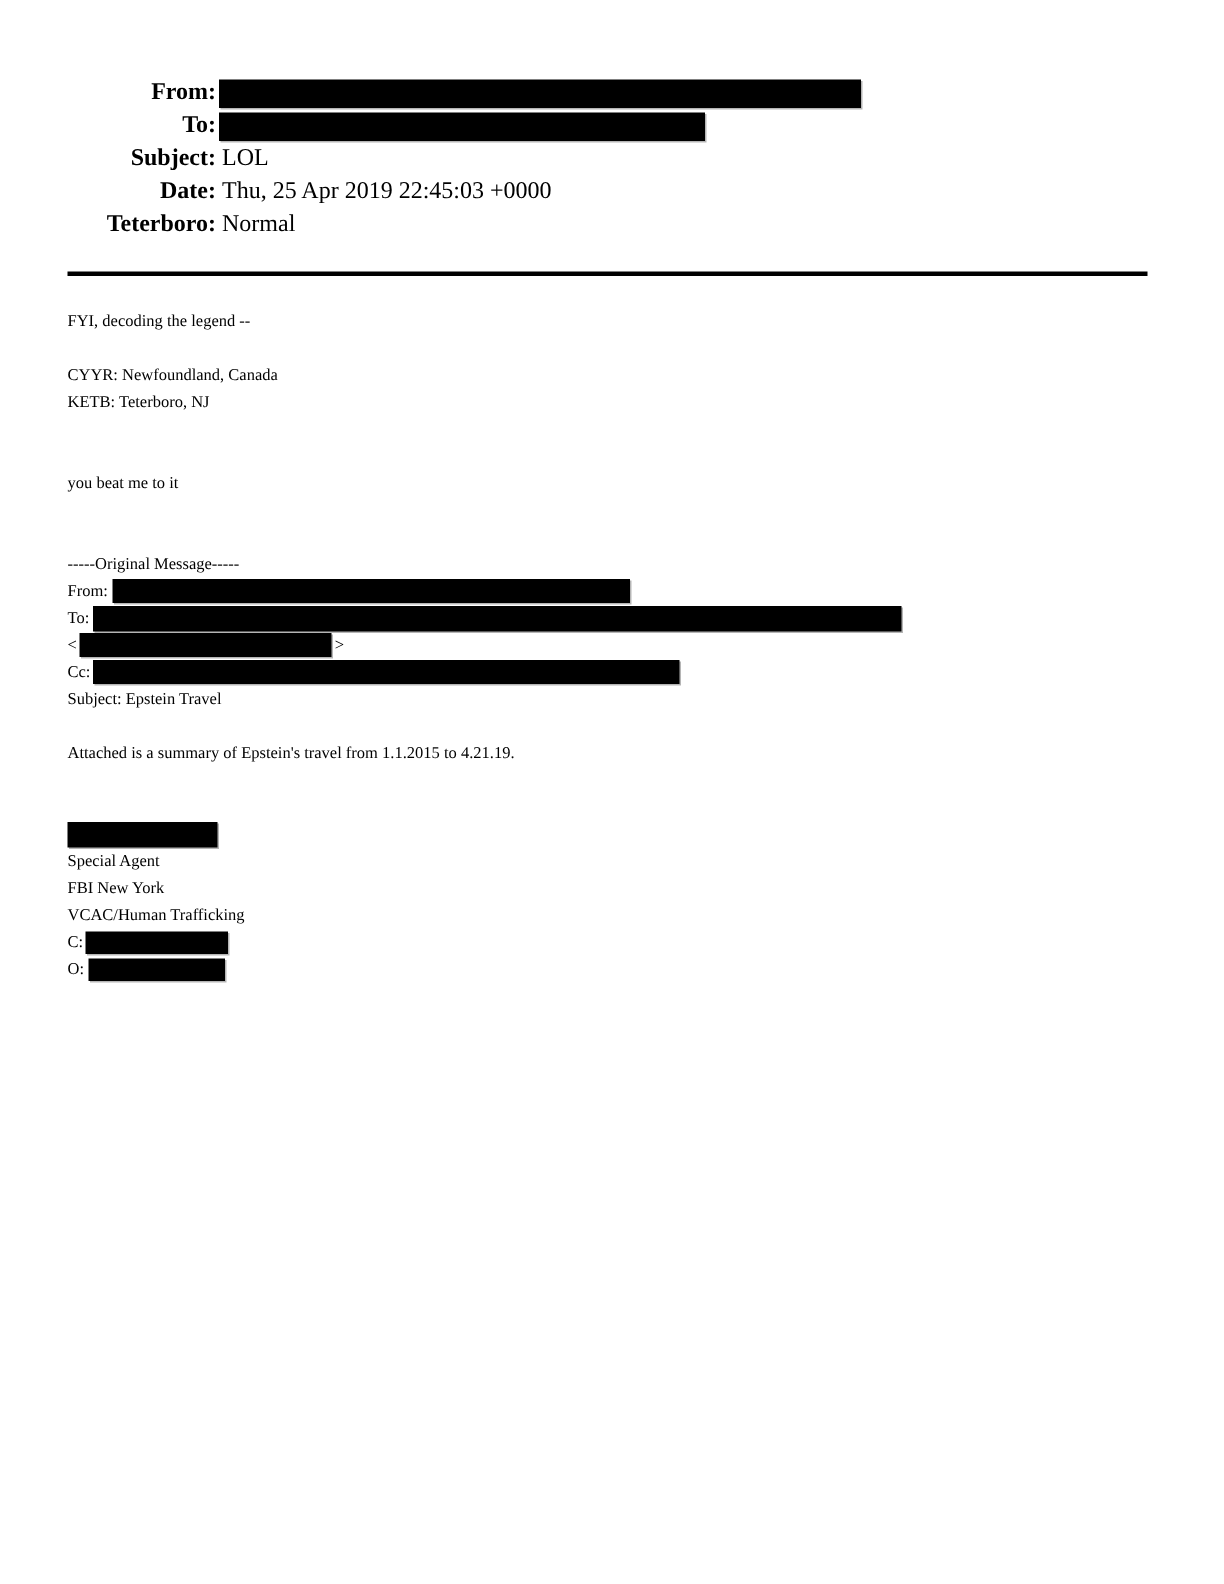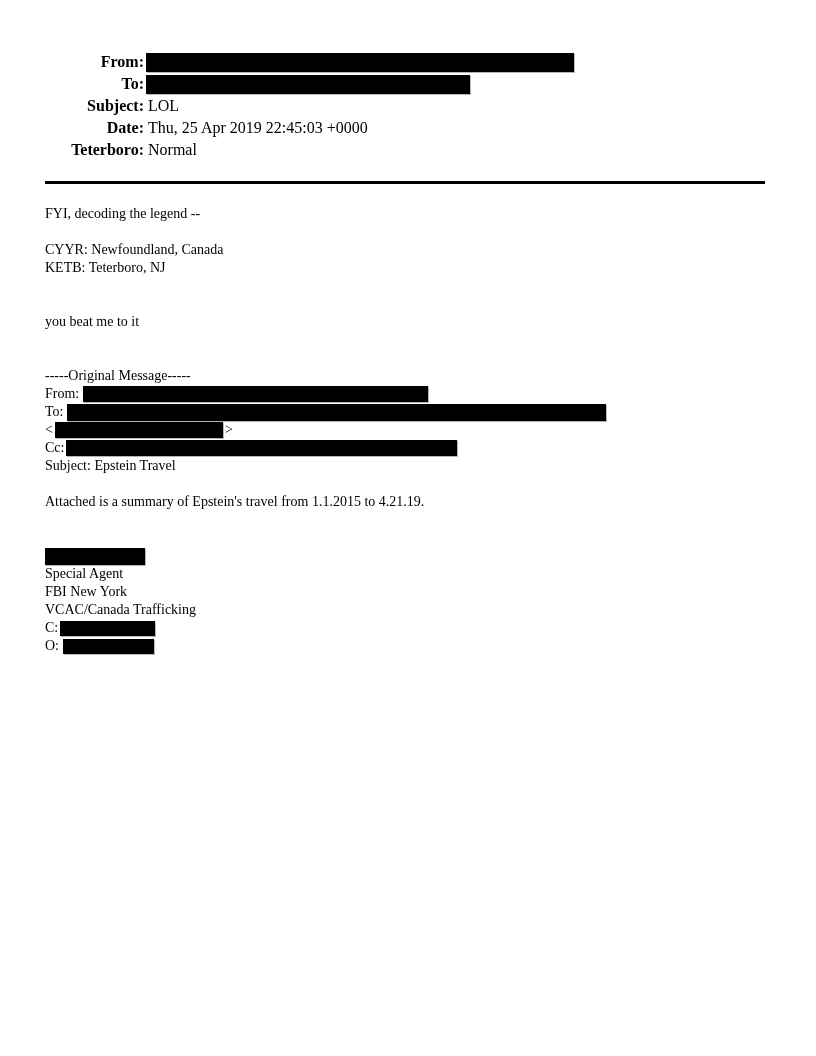--- a/index.html
+++ b/index.html
@@ -15,21 +15,21 @@
 
   
   .hdr { position: absolute; left: 0; top: 51px; width: 780px; }
   .hdr-row { display: flex; align-items: center; height: 22px; font-size: 16px; line-height: 22px; }
   .hdr-label { width: 144px; text-align: right; font-weight: bold; flex: 0 0 144px; white-space: pre; }
   .hdr-value { margin-left: 4px; white-space: pre; }
 
   .divider { position: absolute; left: 45px; top: 181px; width: 720px; height: 2.5px; background: #000000; }
 
   
-  .bodyblk { position: absolute; left: 45px; top: 205px; width: 740px; font-size: 14px; }
+  .bodyblk { position: absolute; left: 45px; top: 205px; width: 740px; font-size: 11px; }
   .line { display: flex; align-items: center; height: 18px; line-height: 18px; white-space: pre; }
 
   
   .bar { background: #000000; box-shadow: 1px 1px 0 #b5b5b5; flex: 0 0 auto; display: inline-block; }
   .hdr-bar { height: 19px; margin-left: 2px; }
   .b-from { width: 428px; }
   .b-to   { width: 324px; }
   .om-bar { height: 16px; }
   .sig-bar { height: 16px; }
 </style>
@@ -103,21 +103,21 @@
     <div class="line"></div>
     <div class="line">Attached is a summary of Epstein's travel from 1.1.2015 to 4.21.19.</div>
     <div class="line"></div>
     <div class="line"></div>
 
     <div class="line">
       <span class="bar sig-bar" style="width:100px;height:17px;"></span>
     </div>
     <div class="line">Special Agent</div>
     <div class="line">FBI New York</div>
-    <div class="line">VCAC/Canada Trafficking</div>
+    <div class="line">VCAC/Human Trafficking</div>
     <div class="line">
       <span>C:</span>
       <span class="bar sig-bar" style="width:95px;height:15px;margin-left:2px;"></span>
     </div>
     <div class="line">
       <span>O: </span>
       <span class="bar sig-bar" style="width:91px;height:15px;"></span>
     </div>
 
   </div>

